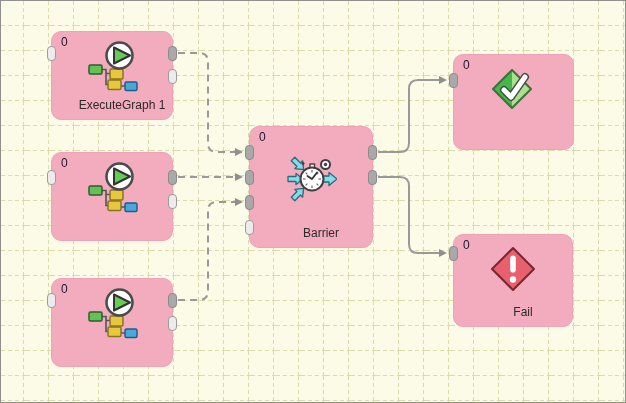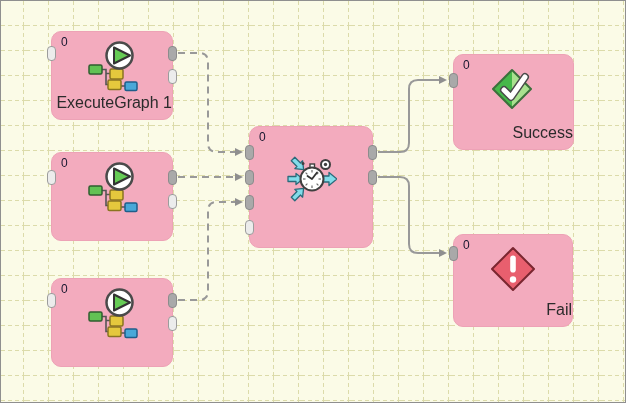--- a/index.html
+++ b/index.html
@@ -9,22 +9,22 @@
   }
   svg.underlay{position:absolute;left:0;top:0;z-index:1;}
   .node{
     position:absolute;background:#f3abbe;border:1px solid #eda2b6;border-radius:10px;
     box-sizing:border-box;z-index:2;
   }
   .badge{
     position:absolute;top:3px;left:9px;font-size:12px;color:#16162e;line-height:14px;
   }
   .node-label{
-    position:absolute;bottom:7px;left:0;width:100%;text-align:right;
-    font-size:16px;color:#2b2b2b;white-space:nowrap;
+    position:absolute;bottom:7px;left:0;width:100%;text-align:center;
+    font-size:12px;color:#2b2b2b;white-space:nowrap;padding-left:10px;
   }
   .icon{position:absolute;left:50%;transform:translateX(-50%);}
   .port{
     position:absolute;width:9px;height:15px;border-radius:4px;box-sizing:border-box;z-index:3;
   }
   .port.filled{background:#a9a9a9;border:1px solid #8c8c8c;}
   .port.outline{background:#ececec;border:1px solid #9c9c9c;}
   .port.pleft{left:-5px;}
   .port.pright{right:-5px;}
 </style>
@@ -129,38 +129,38 @@
           <path d="M 31.6 32.6 L 33.4 34.4"></path>
         <path d="M 33.4 21.6 L 31.6 23.4"></path>
           <path d="M 22.4 32.6 L 20.6 34.4"></path>
       </g>
       <path d="M 27 28 L 32 21.5 M 27 28 L 22.5 25" fill="none" stroke="#333333" stroke-width="1.8" stroke-linecap="round"></path>
 
       <circle cx="40.5" cy="13.5" r="4.5" fill="#ffffff" stroke="#3f3f3f" stroke-width="2"></circle>
       <circle cx="40.5" cy="13.5" r="1.7" fill="#3f3f3f"></circle>
       <circle cx="18" cy="12.5" r="1.5" fill="#3f3f3f"></circle>
     </svg>
+    <span class="node-label">Barrier</span>
     <span class="port filled pleft" style="top:18px;"></span>
     <span class="port filled pleft" style="top:43px;"></span>
     <span class="port filled pleft" style="top:68px;"></span>
     <span class="port outline pleft" style="top:93px;"></span>
     <span class="port filled pright" style="top:18px;"></span>
     <span class="port filled pright" style="top:43px;"></span>
   </div>
 
   <div class="node" style="left:452px;top:53px;width:121px;height:96px;">
     <span class="badge">0</span>
     <svg class="icon" style="top:7px;" width="58" height="58" viewBox="0 0 58 58">
       <polygon points="27,8 8,27 27,46" fill="#46b84a"></polygon>
       <polygon points="27,8 46,27 27,46" fill="#a9e18f"></polygon>
       <polygon points="27,8 46,27 27,46 8,27" fill="none" stroke="#3c703c" stroke-width="2" stroke-linejoin="round"></polygon>
       <path d="M 19 28 L 26 35 L 40 15" fill="none" stroke="#4a4a4a" stroke-width="8" stroke-linecap="round" stroke-linejoin="round"></path>
       <path d="M 19 28 L 26 35 L 40 15" fill="none" stroke="#ffffff" stroke-width="5" stroke-linecap="round" stroke-linejoin="round"></path>
     </svg>
-    <span class="node-label">Success</span>
     <span class="port filled pleft" style="top:18px;"></span>
   </div>
 
   <div class="node" style="left:452px;top:233px;width:120px;height:93px;">
     <span class="badge">0</span>
     <svg class="icon" style="top:7px;" width="54" height="54" viewBox="0 0 54 54">
       <polygon points="27,6 48,27 27,48 6,27" fill="#e85f6e" stroke="#7a2630" stroke-width="2" stroke-linejoin="round"></polygon>
       <rect x="24.2" y="13.5" width="5.6" height="17" rx="2.8" fill="#ffffff"></rect>
       <circle cx="27" cy="37.5" r="3.2" fill="#ffffff"></circle>
     </svg>

